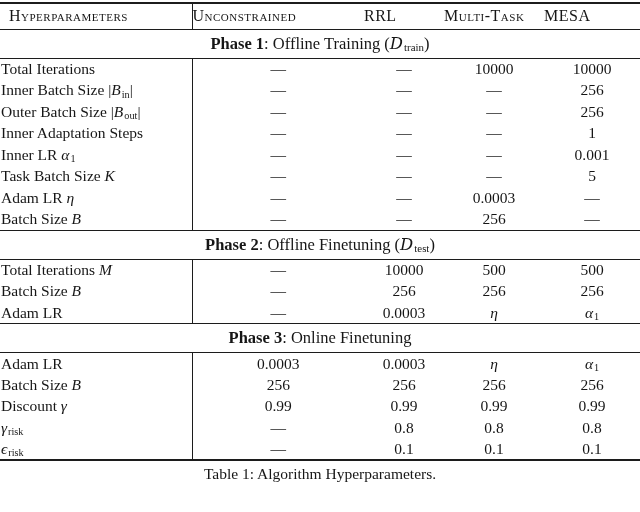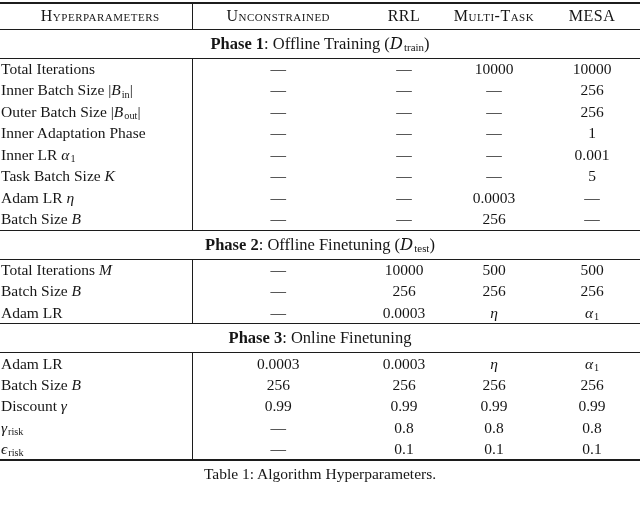--- a/index.html
+++ b/index.html
@@ -21,26 +21,26 @@
     width: 640px;
     border-top: 2.5px solid #1c1c1c;
     border-bottom: 2.5px solid #1c1c1c;
     color: #161616;
   }
   th, td { padding: 0; font-weight: normal; vertical-align: middle; }
 
   tr.header-row { height: 26px; }
   tr.header-row th { border-bottom: 1.5px solid #1c1c1c; }
   th.lbl {
-    text-align: center; padding-left: 9px;
+    text-align: left; padding-left: 9px;
     font-variant: small-caps;
     font-size: 16px; letter-spacing: 0.5px;
   }
   th.val {
-    text-align: center;
+    text-align: left;
     font-variant: small-caps;
     font-size: 16px; letter-spacing: 0.5px;
   }
 
   tr.title-row td {
     height: 29px;
     text-align: center;
     font-size: 16.5px;
     border-top: 1.5px solid #1c1c1c;
     border-bottom: 1.5px solid #1c1c1c;
@@ -107,21 +107,21 @@
           <td class="val">256</td>
         </tr>
         <tr class="data-row">
           <td class="lbl"><span>Outer Batch Size |</span><span class="mi">B</span><span class="sub">out</span><span>|</span></td>
           <td class="val div">—</td>
           <td class="val">—</td>
           <td class="val">—</td>
           <td class="val">256</td>
         </tr>
         <tr class="data-row">
-          <td class="lbl"><span>Inner Adaptation Phase</span></td>
+          <td class="lbl"><span>Inner Adaptation Steps</span></td>
           <td class="val div">—</td>
           <td class="val">—</td>
           <td class="val">—</td>
           <td class="val">1</td>
         </tr>
         <tr class="data-row">
           <td class="lbl"><span>Inner LR </span><span class="mi">α</span><span class="sub">1</span></td>
           <td class="val div">—</td>
           <td class="val">—</td>
           <td class="val">—</td>

